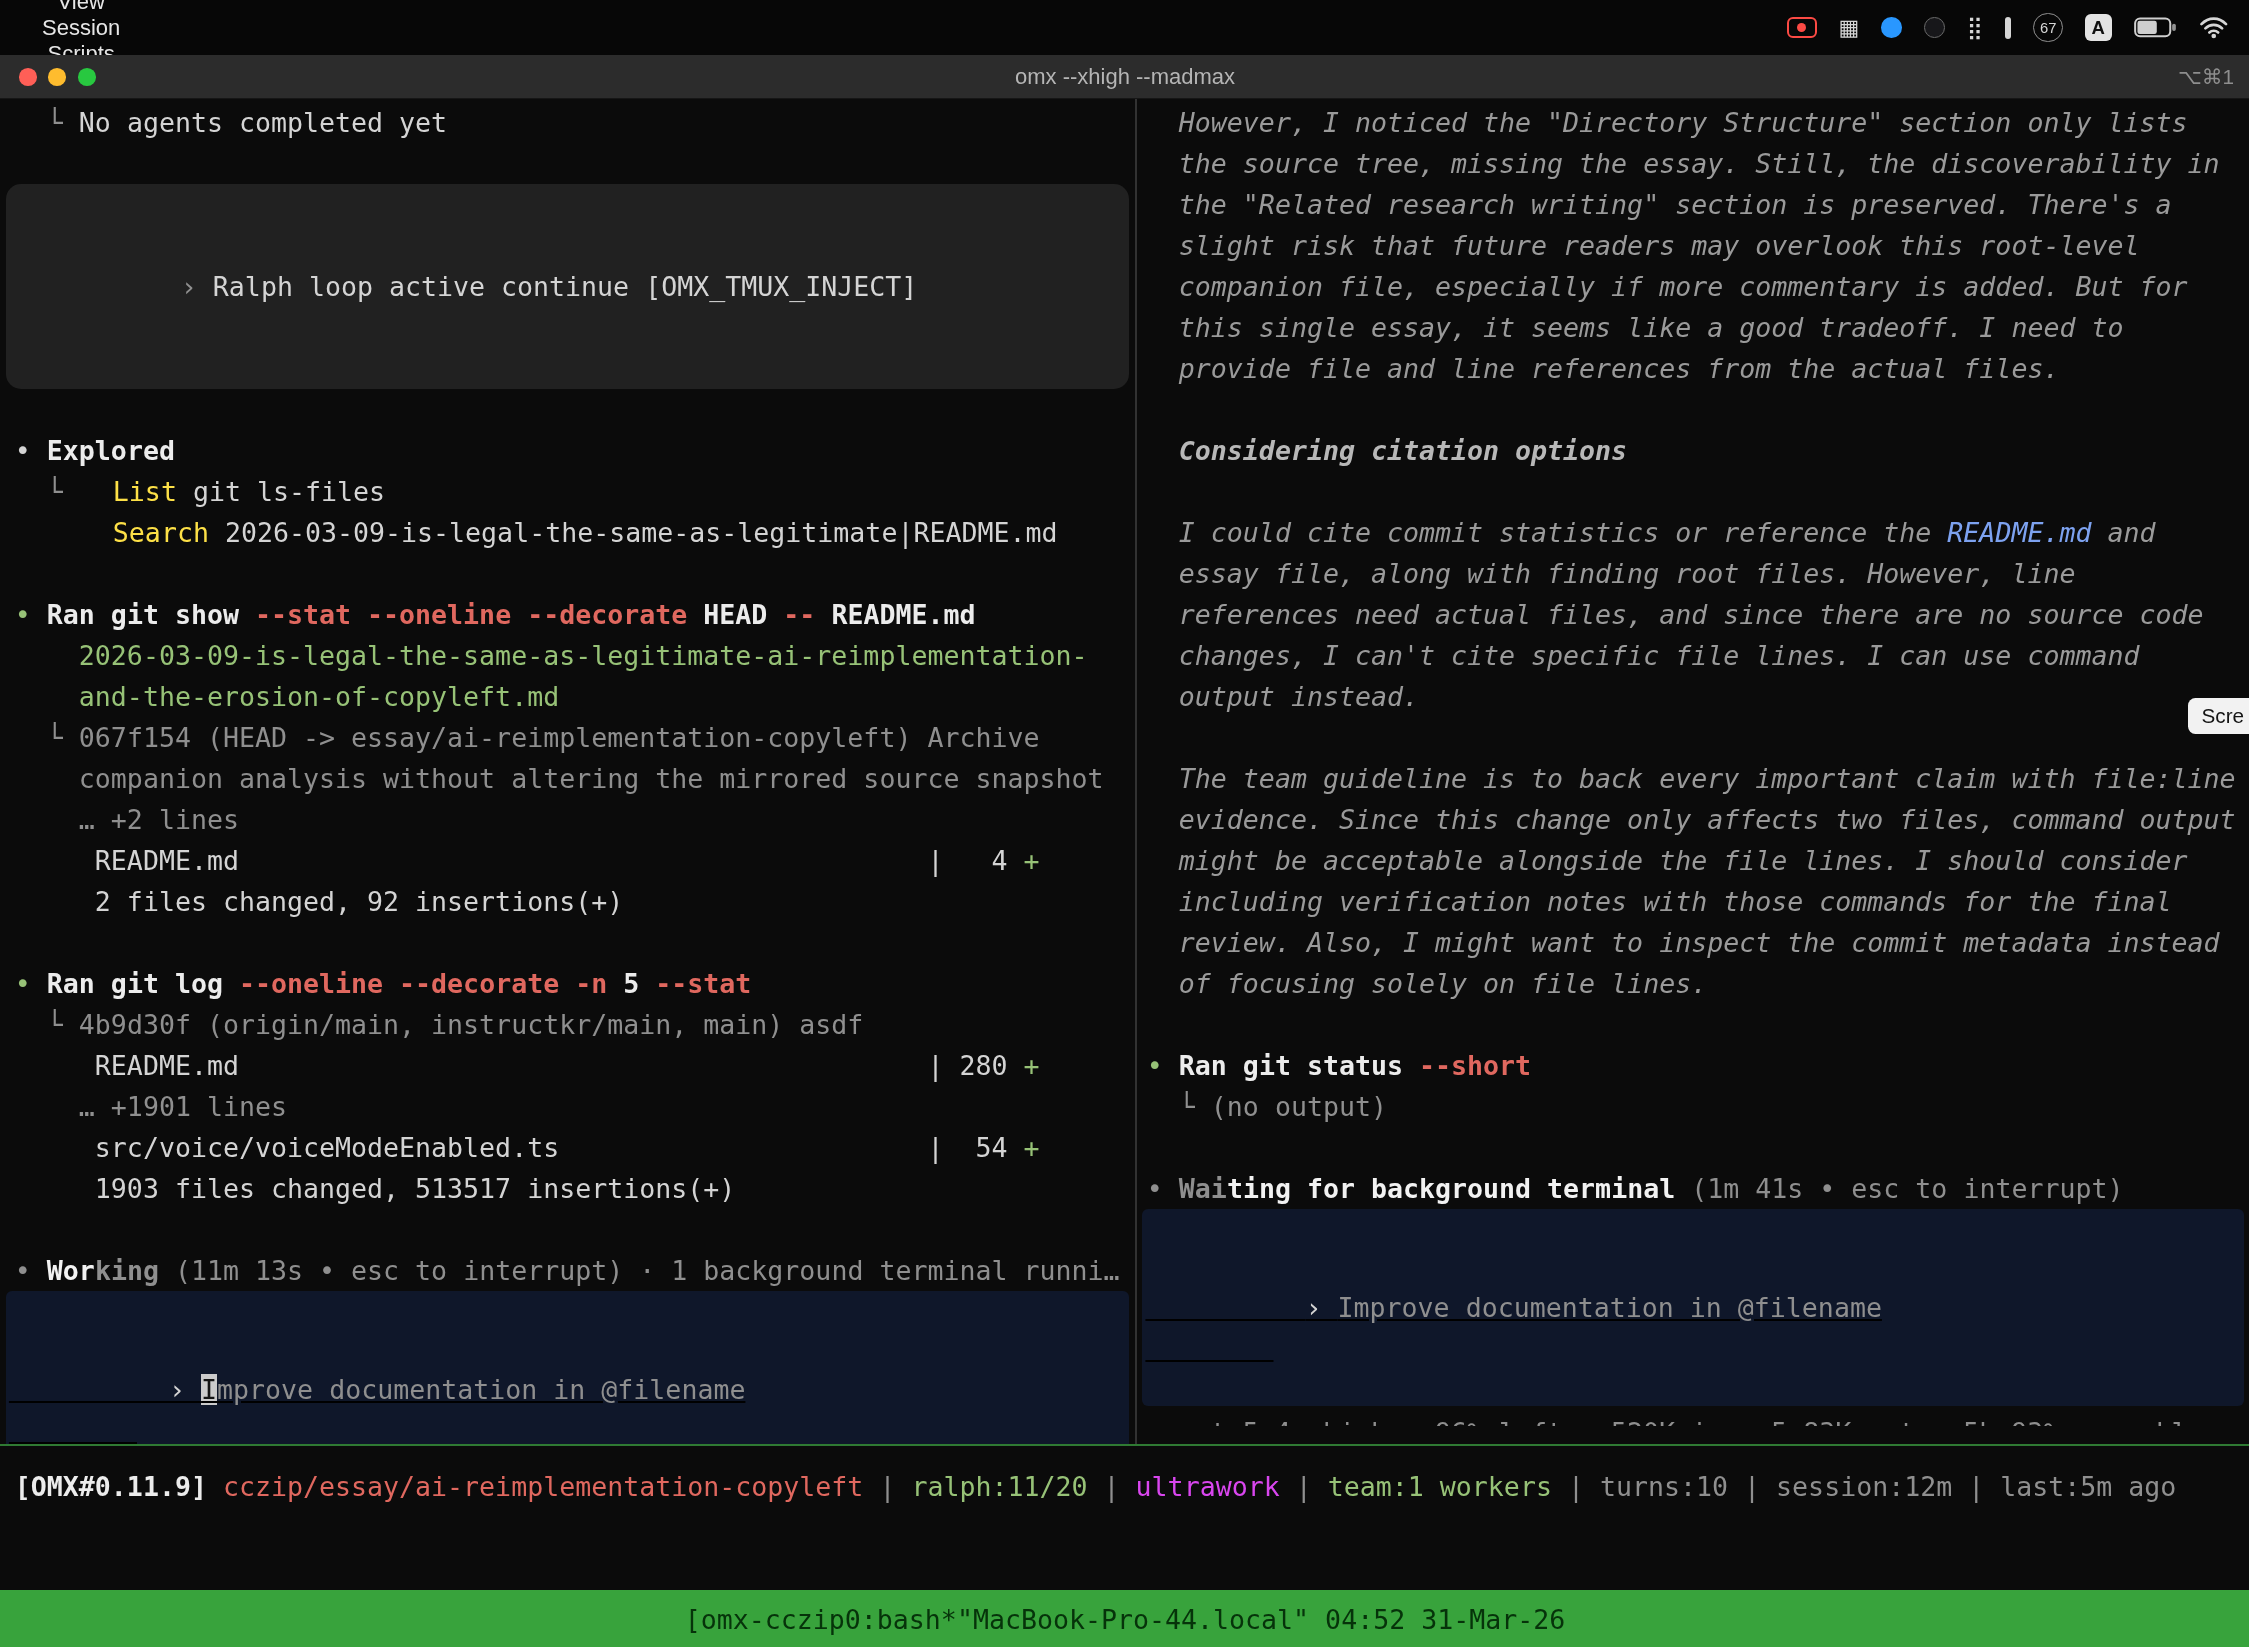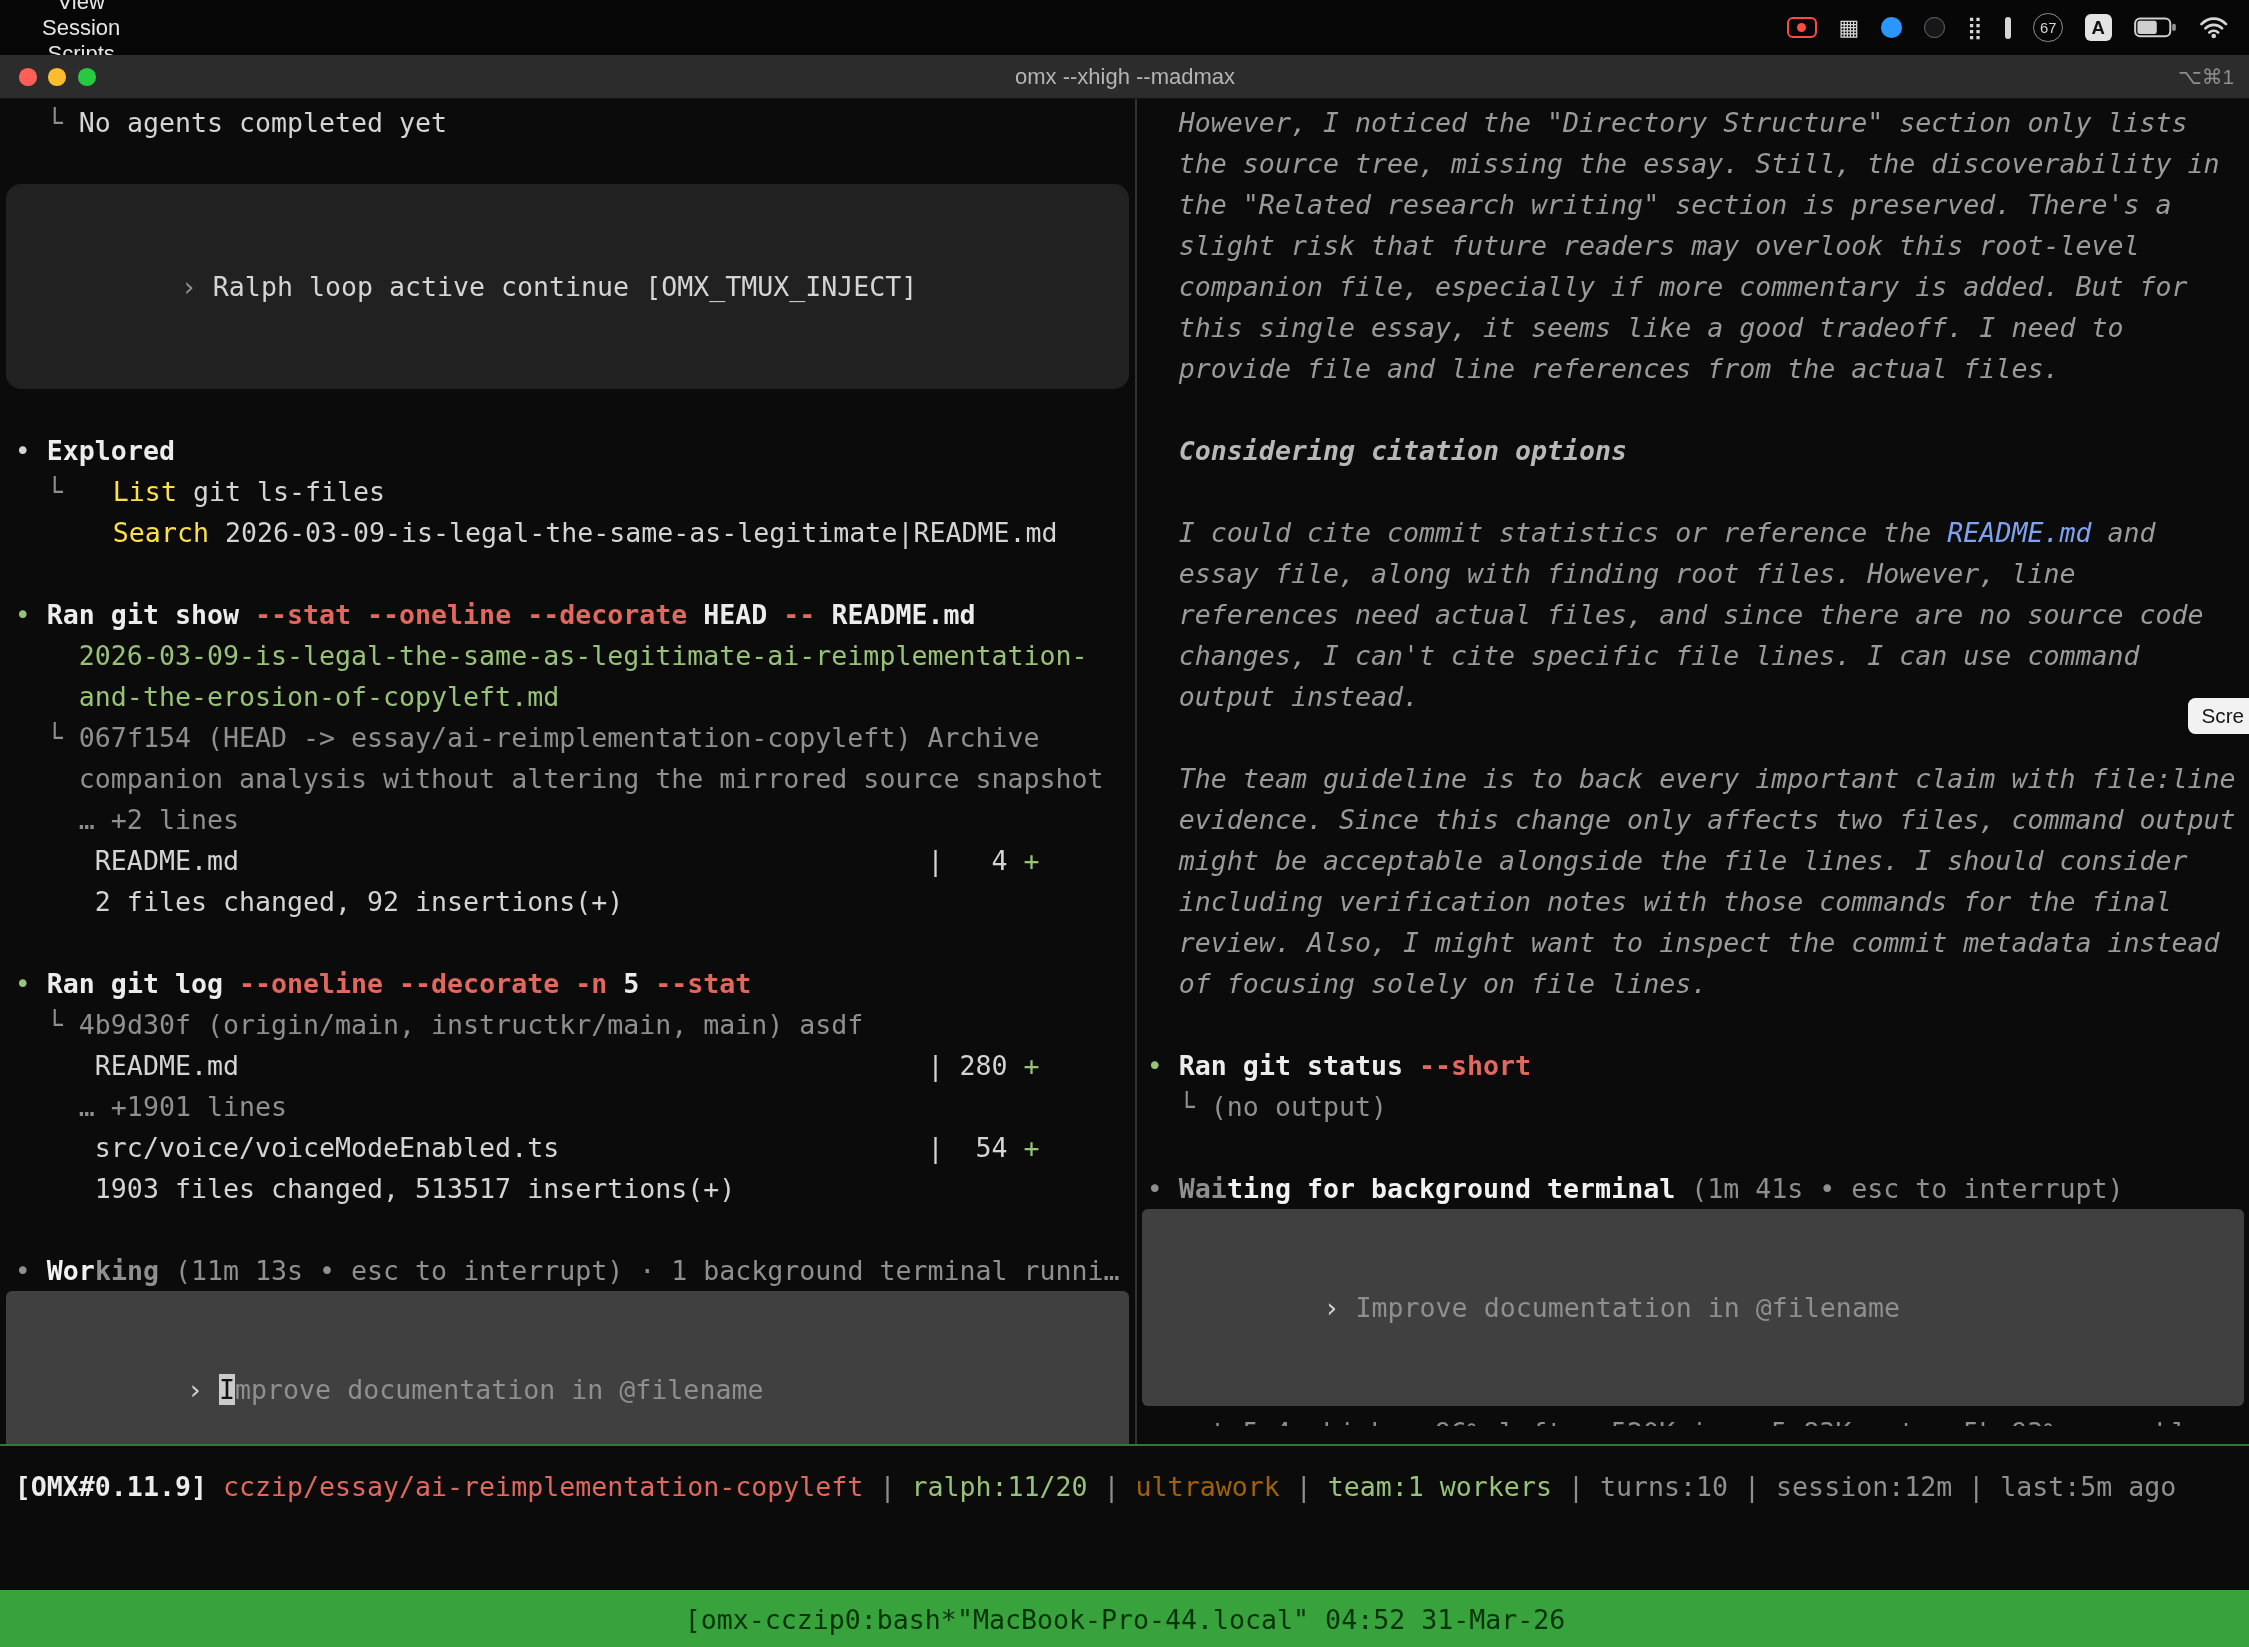--- a/index.html
+++ b/index.html
@@ -54,31 +54,31 @@
   .tl { height:41px; line-height:41px; white-space:pre; }
   .gap-top { margin-top:41px; }
 
   .c-fg  { color:#d4d4d4; }
   .c-dim { color:#8f8f8f; }
   .c-b   { color:#ececec; font-weight:bold; }
   .c-g   { color:#97c277; }
   .c-r   { color:#e0685f; }
   .c-rb  { color:#e0685f; font-weight:bold; }
   .c-bl  { color:#fde047;margin-left:34px; }
-  .c-m   { color:#a16207; }
+  .c-m   { color:#d946ef; }
   .c-i   { color:#9a9a9a; font-style:italic; }
   .c-ib  { color:#7da2f0; font-style:italic; }
   .c-ih  { color:#b8b8b8; font-style:italic; font-weight:bold; }
   .c-bw  { color:#f2f2f2; font-weight:bold; }
   .c-bd  { color:#8f8f8f; font-weight:bold; }
 
   .cmd-box { margin:41px 5.9px 0 -8.9px; padding:41px 0 41px 14.8px; background:#212121;
              border-radius:15px; white-space:pre; line-height:41px; }
-  .input-box { margin:0 5.9px 3px -8.9px; padding:37px 0 37px 21px; background:#404040;
-               border-radius:5.9px; white-space:pre; line-height:41px; }
+  .input-box { margin:0 5.9px 3px -8.9px; padding:37px 0 37px 3px; background:#0f172a;
+               border-radius:5.9px; white-space:pre; line-height:41px;text-decoration:underline; }
   .pane-right .input-box { margin-left:-4.4px; }
   .cursor { background:#cbcbcb; color:#141414; }
   .status-line { height:41px; line-height:41px; margin:3px 0 17.7px 0; padding-left:32px;
                  color:#8f8f8f; white-space:pre; overflow:hidden; }
 
   .hline { position:absolute; top:1345px; left:0; width:100%; height:2.2px; background:#2f7a33; }
   .omx { position:absolute; top:1367px; left:0; width:100%; padding-left:14.8px; overflow:hidden; }
 
   .tmuxbar { position:absolute; bottom:0; left:0; width:100%; height:58px; background:#38a33c;
              color:#06330a; display:flex; justify-content:center; align-items:center;

